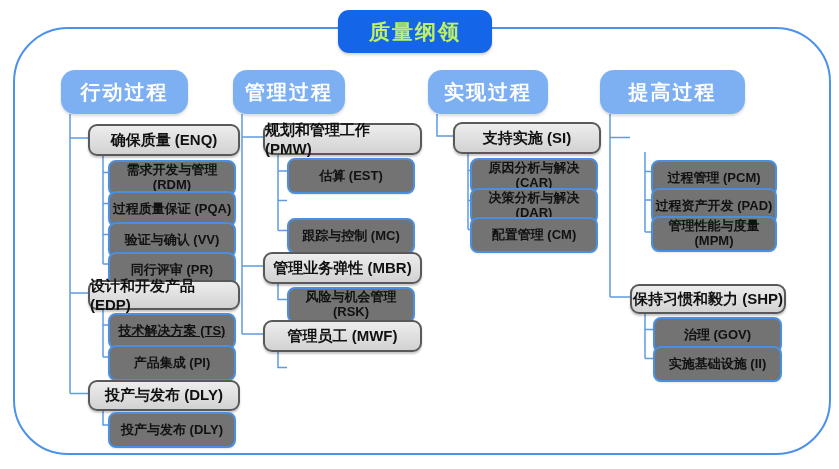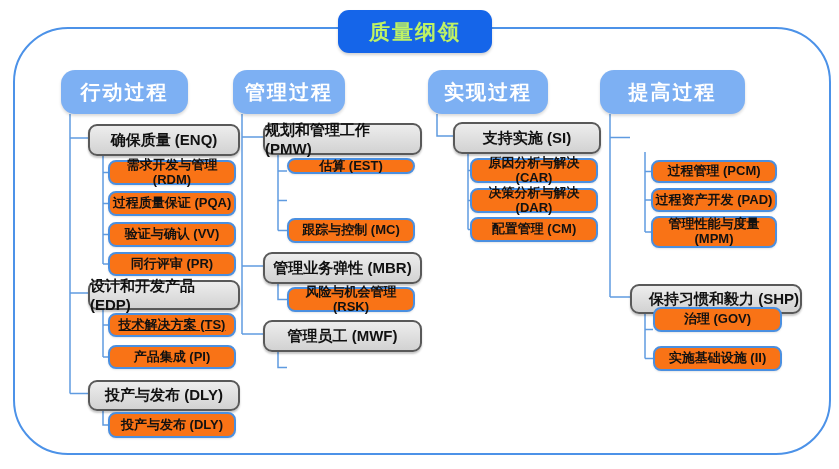--- a/index.html
+++ b/index.html
@@ -23,24 +23,24 @@
     display:flex;align-items:center;justify-content:center;
     font-size:20px;letter-spacing:2px;box-shadow:0 2px 3px rgba(0,0,0,.15);
   }
   .g{
     position:absolute;background:linear-gradient(#EDEDED,#D2D2D2);
     border:2px solid #595959;border-radius:9px;color:#111111;
     display:flex;align-items:center;justify-content:center;
     font-size:15px;box-shadow:0 2px 2px rgba(0,0,0,.22);
   }
   .w{
-    position:absolute;background:#f97316;border:2px solid #4A8FE0;border-radius:8px;
+    position:absolute;background:#737373;border:2px solid #4A8FE0;border-radius:8px;
     color:#111111;display:flex;align-items:center;justify-content:center;
     font-size:13px;line-height:1.12;text-align:center;
-    box-shadow:0 1px 2px rgba(0,0,0,.10);padding:5px 2px;box-sizing:border-box;
+    box-shadow:0 1px 2px rgba(0,0,0,.10);padding:16px 2px;box-sizing:border-box;
   }
 </style>
 </head>
 <body>
 
 <div class="canvas">
 
   <div class="frame"></div>
 
   <svg class="links" viewBox="0 0 839 469" xmlns="http://www.w3.org/2000/svg">
@@ -116,17 +116,17 @@
   <div class="g" style="left:263px;top:320px;width:155px;height:28px;">管理员工 (MWF)</div>
 
   <div class="g" style="left:453px;top:122px;width:144px;height:28px;">支持实施 (SI)</div>
   <div class="w" style="left:470px;top:158px;width:128px;height:25px;">原因分析与解决 (CAR)</div>
   <div class="w" style="left:470px;top:188px;width:128px;height:25px;">决策分析与解决 (DAR)</div>
   <div class="w" style="left:470px;top:217px;width:128px;height:25px;">配置管理 (CM)</div>
 
   <div class="w" style="left:651px;top:160px;width:126px;height:23px;">过程管理 (PCM)</div>
   <div class="w" style="left:651px;top:188px;width:126px;height:24px;">过程资产开发 (PAD)</div>
   <div class="w" style="left:651px;top:216px;width:126px;height:32px;">管理性能与度量 (MPM)</div>
-  <div class="g" style="left:630px;top:284px;width:152px;height:26px;padding-left:16px;">保持习惯和毅力 (SHP)</div>
-  <div class="w" style="left:653px;top:307px;width:129px;height:25px;">治理 (GOV)</div>
+  <div class="g" style="left:630px;top:284px;width:152px;height:26px;">保持习惯和毅力 (SHP)</div>
+  <div class="w" style="left:653px;top:317px;width:129px;height:25px;">治理 (GOV)</div>
   <div class="w" style="left:653px;top:346px;width:129px;height:25px;">实施基础设施 (II)</div>
 
 </div>
 
 </body></html>

